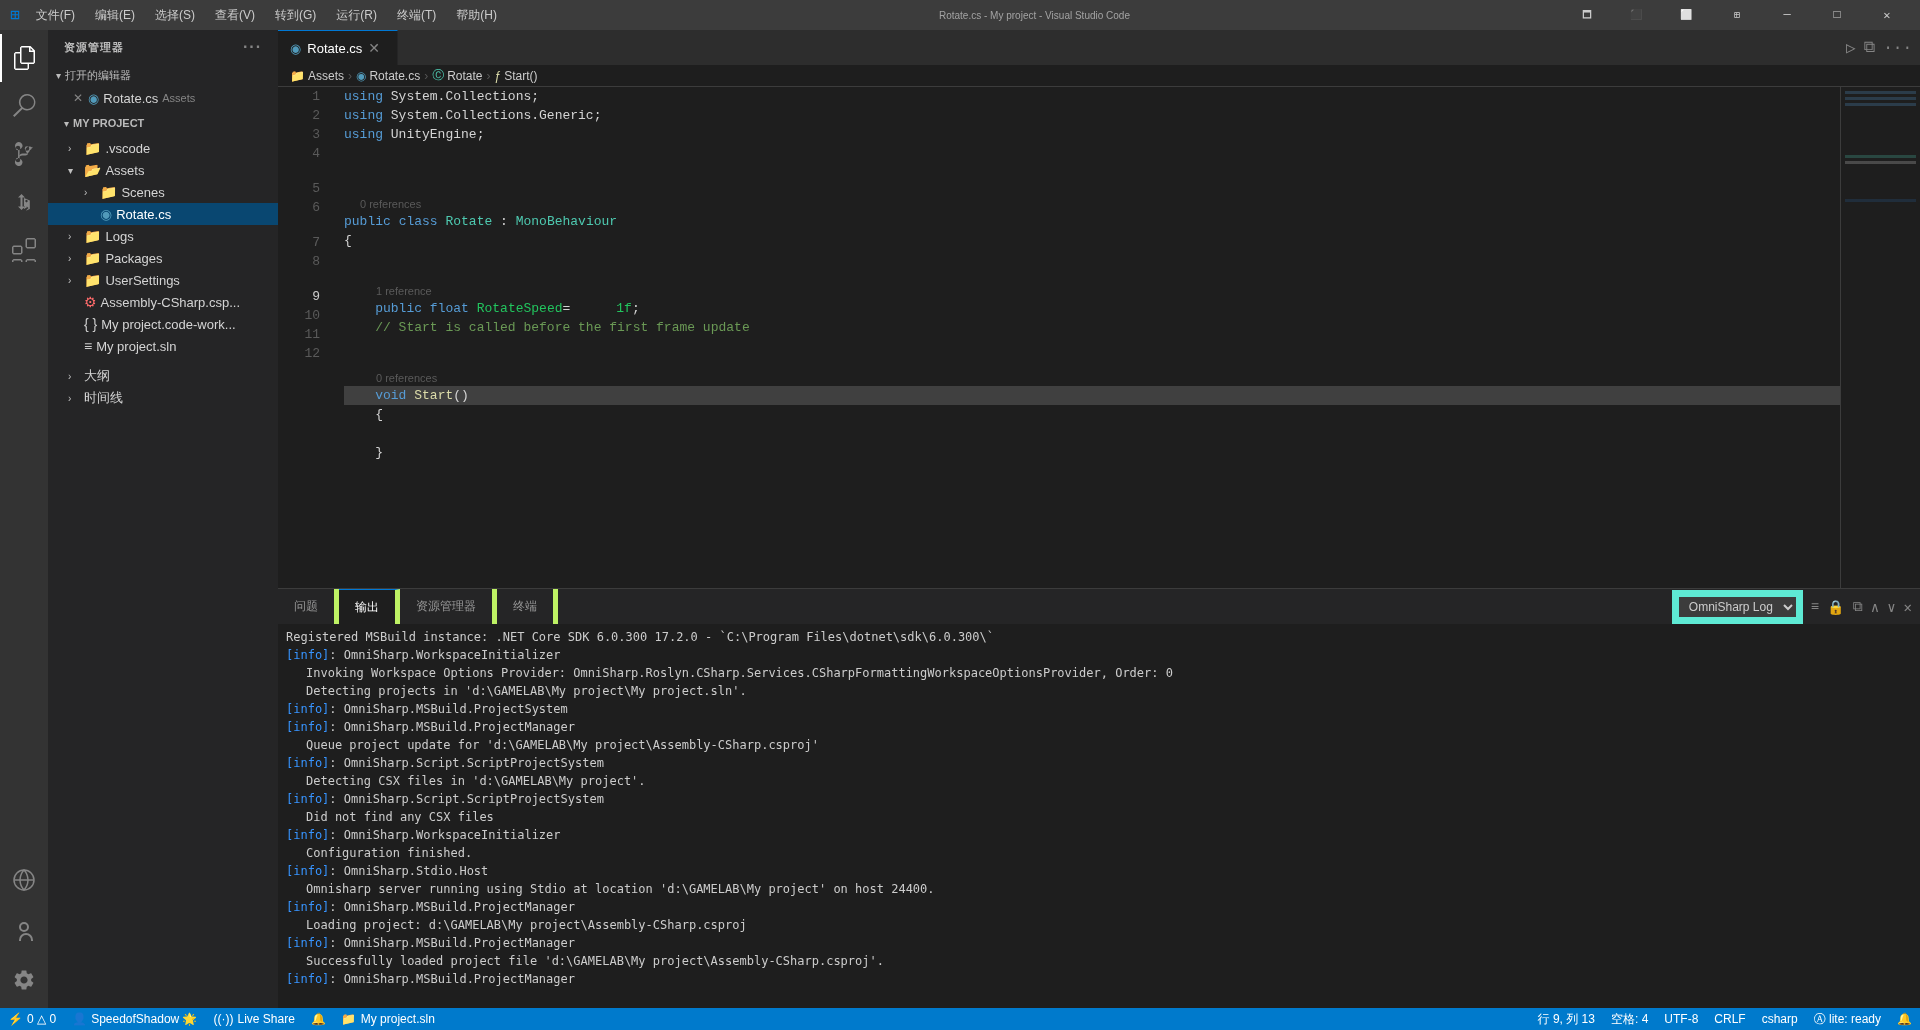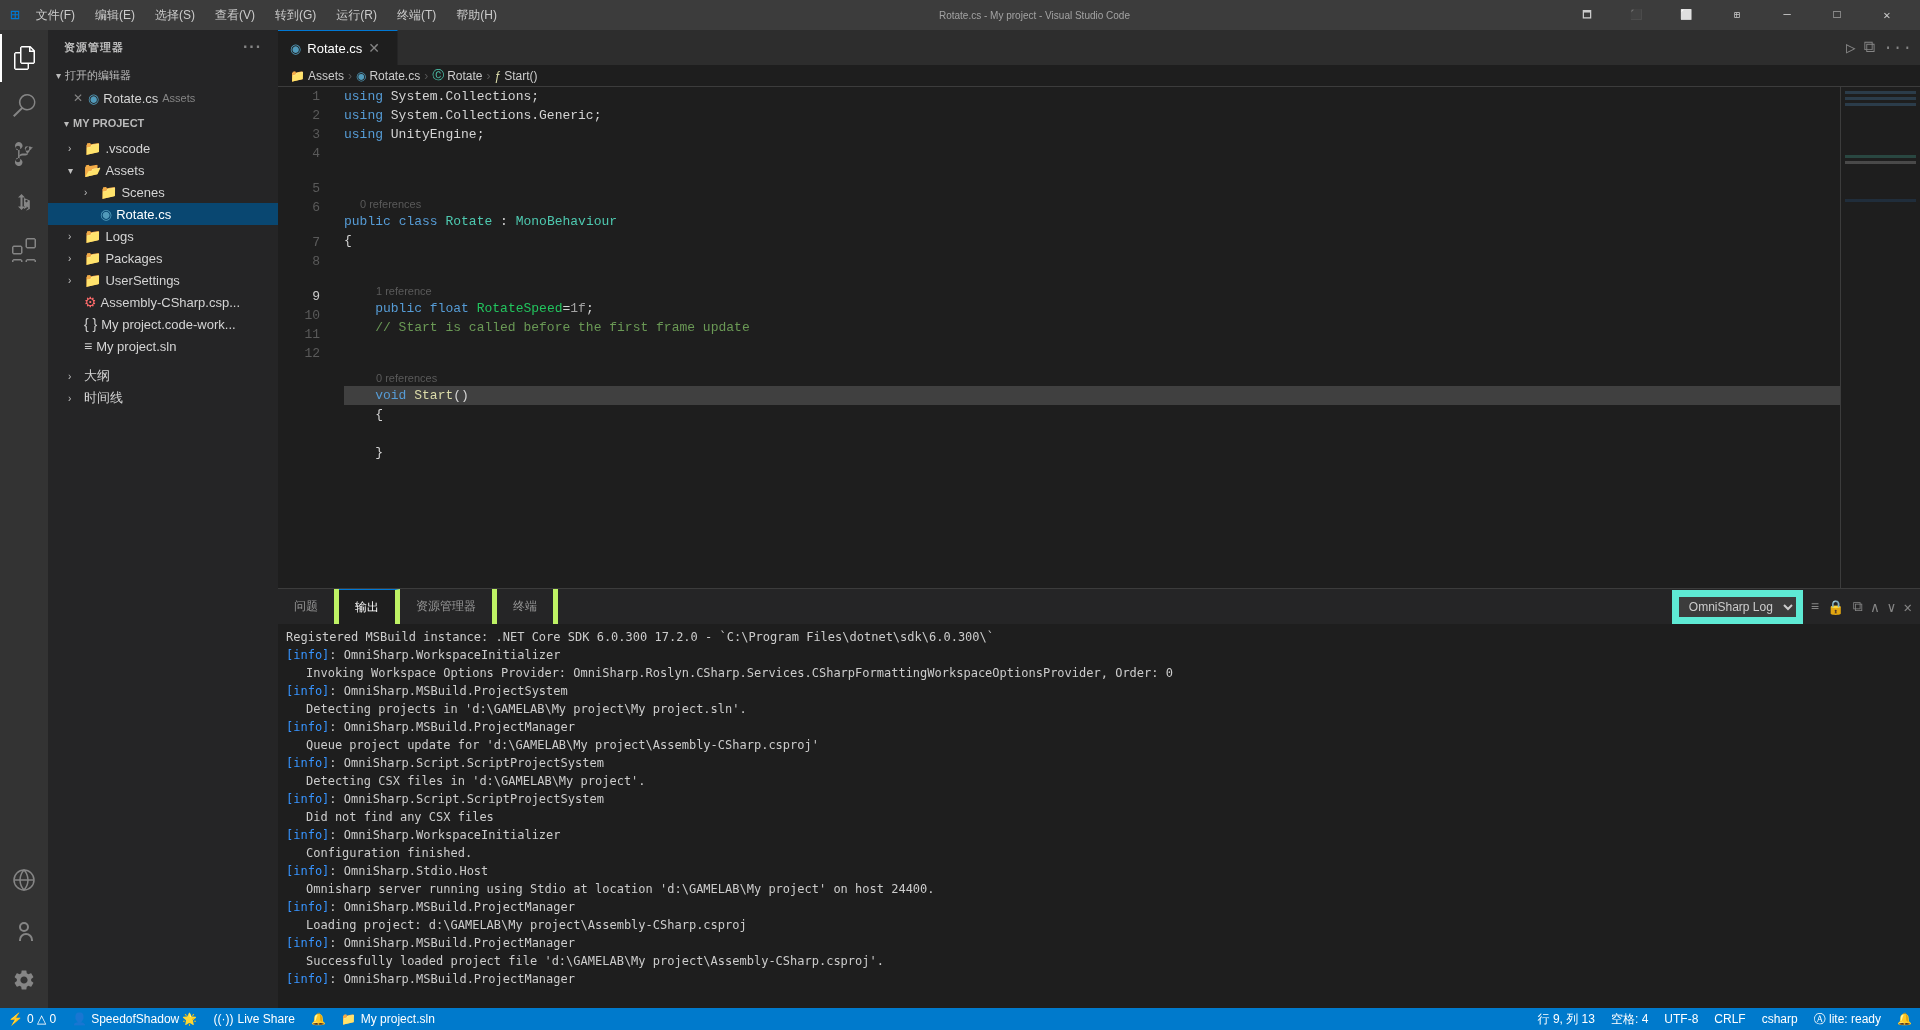--- a/index.html
+++ b/index.html
@@ -57,21 +57,21 @@
     
     .code-editor { flex: 1; display: flex; overflow: hidden; background: #1e1e1e; }
     .line-numbers { width: 50px; background: #1e1e1e; color: #5a5a5a; text-align: right; padding: 0 8px; padding-top: 0; font-size: 13px; line-height: 19px; flex-shrink: 0; user-select: none; }
     .line-number { height: 19px; display: flex; align-items: center; justify-content: flex-end; }
     .code-content { flex: 1; overflow: auto; padding: 0 0 0 16px; }
     .code-line { height: 19px; line-height: 19px; white-space: pre; font-size: 13px; display: flex; align-items: center; }
     
     
     .kw { color: #569cd6; }
     .type { color: #4ec9b0; }
-    .num { color: #a3a3a3; }
+    .num { color: #22c55e; margin-left: 46px; }
     .comment { color: #6a9955; }
     .fn { color: #dcdcaa; }
     .prop { color: #22c55e; text-align: right; }
     .plain { color: #d4d4d4; }
     .ref-hint { font-size: 11px; color: #5a5a5a; font-family: 'Segoe UI', sans-serif; height: 16px; line-height: 16px; display: flex; align-items: center; margin-top: 33px; }
 
     
     .minimap { width: 80px; background: #1e1e1e; border-left: 1px solid #3c3c3c; flex-shrink: 0; overflow: hidden; }
     .minimap-inner { opacity: 0.4; }
 
@@ -381,22 +381,22 @@
             <span class="panel-tab-btn">∧</span>
             <span class="panel-tab-btn">∨</span>
             <span class="panel-tab-btn">✕</span>
           </div>
         </div>
 
         <div class="panel-content">
           <div class="panel-line">Registered MSBuild instance: .NET Core SDK 6.0.300 17.2.0 - `C:\Program Files\dotnet\sdk\6.0.300\`</div>
           <div class="panel-line"><span class="panel-info">[info]</span>: OmniSharp.WorkspaceInitializer</div>
           <div class="panel-line panel-indent">Invoking Workspace Options Provider: OmniSharp.Roslyn.CSharp.Services.CSharpFormattingWorkspaceOptionsProvider, Order: 0</div>
+          <div class="panel-line panel-indent">Detecting projects in 'd:\GAMELAB\My project\My project.sln'.</div>
           <div class="panel-line"><span class="panel-info">[info]</span>: OmniSharp.MSBuild.ProjectSystem</div>
-          <div class="panel-line panel-indent">Detecting projects in 'd:\GAMELAB\My project\My project.sln'.</div>
           <div class="panel-line"><span class="panel-info">[info]</span>: OmniSharp.MSBuild.ProjectManager</div>
           <div class="panel-line panel-indent">Queue project update for 'd:\GAMELAB\My project\Assembly-CSharp.csproj'</div>
           <div class="panel-line"><span class="panel-info">[info]</span>: OmniSharp.Script.ScriptProjectSystem</div>
           <div class="panel-line panel-indent">Detecting CSX files in 'd:\GAMELAB\My project'.</div>
           <div class="panel-line"><span class="panel-info">[info]</span>: OmniSharp.Script.ScriptProjectSystem</div>
           <div class="panel-line panel-indent">Did not find any CSX files</div>
           <div class="panel-line"><span class="panel-info">[info]</span>: OmniSharp.WorkspaceInitializer</div>
           <div class="panel-line panel-indent">Configuration finished.</div>
           <div class="panel-line"><span class="panel-info">[info]</span>: OmniSharp.Stdio.Host</div>
           <div class="panel-line panel-indent">Omnisharp server running using Stdio at location 'd:\GAMELAB\My project' on host 24400.</div>

